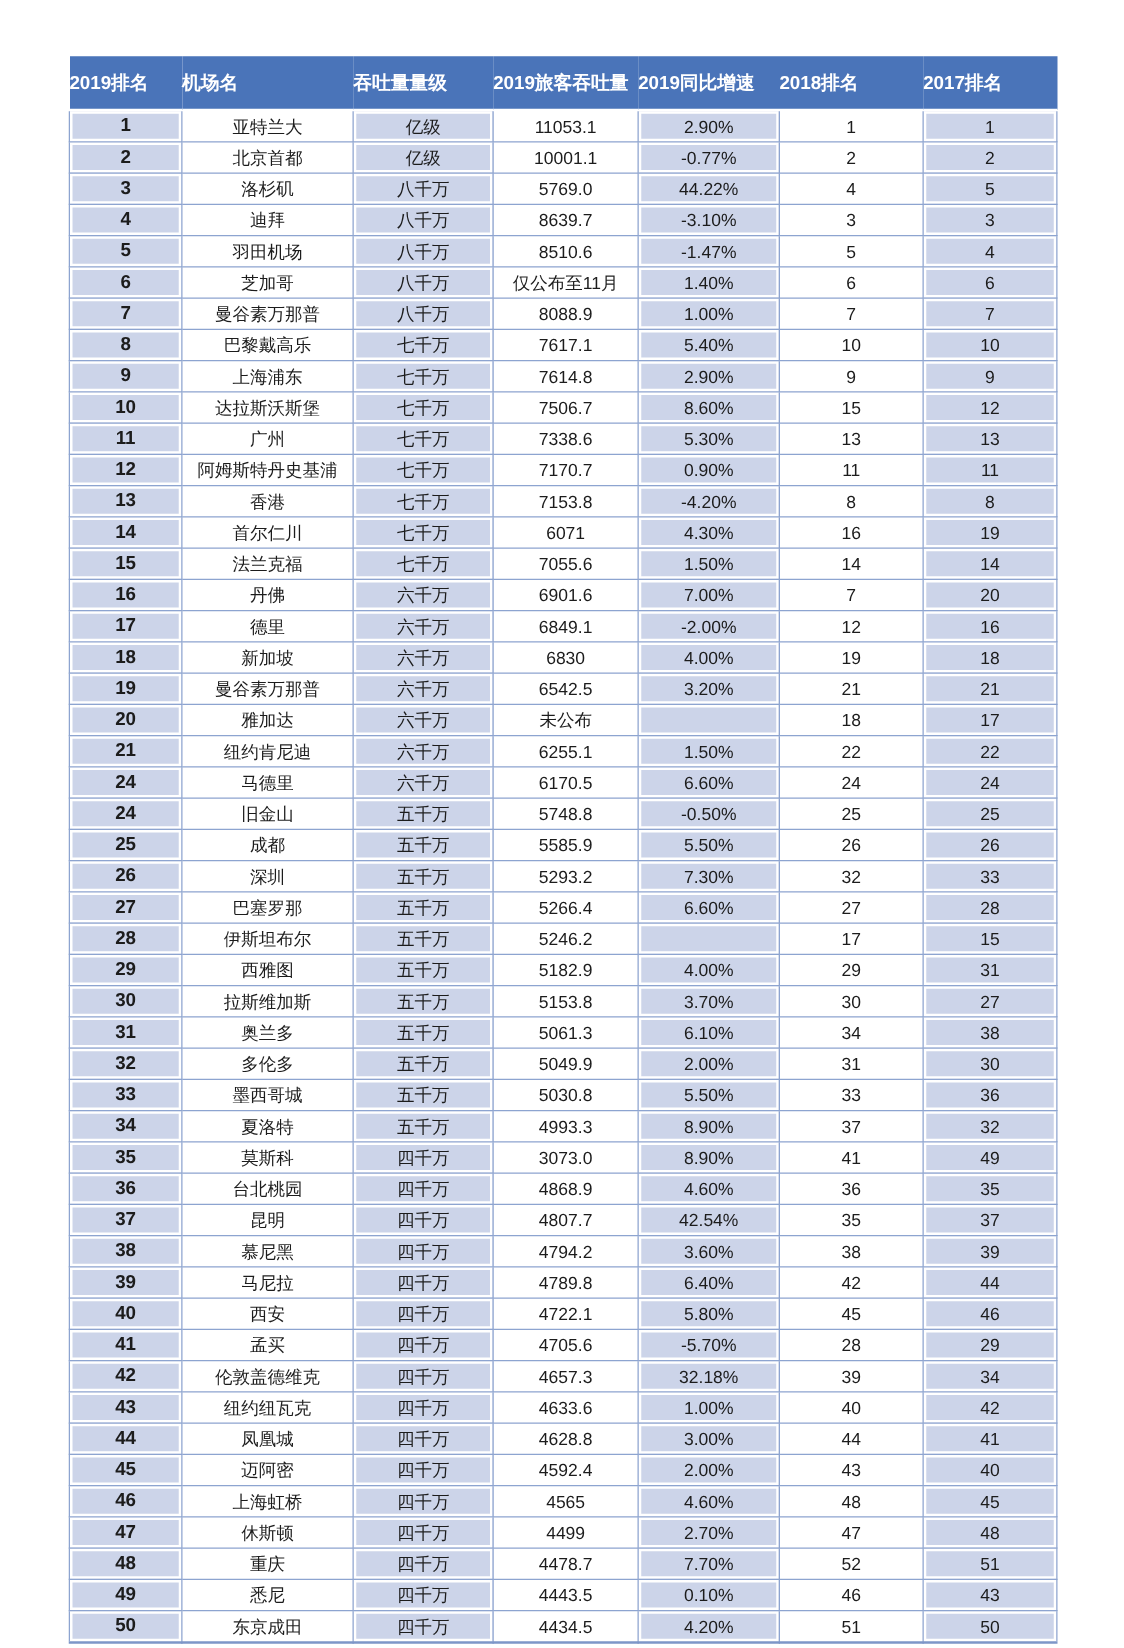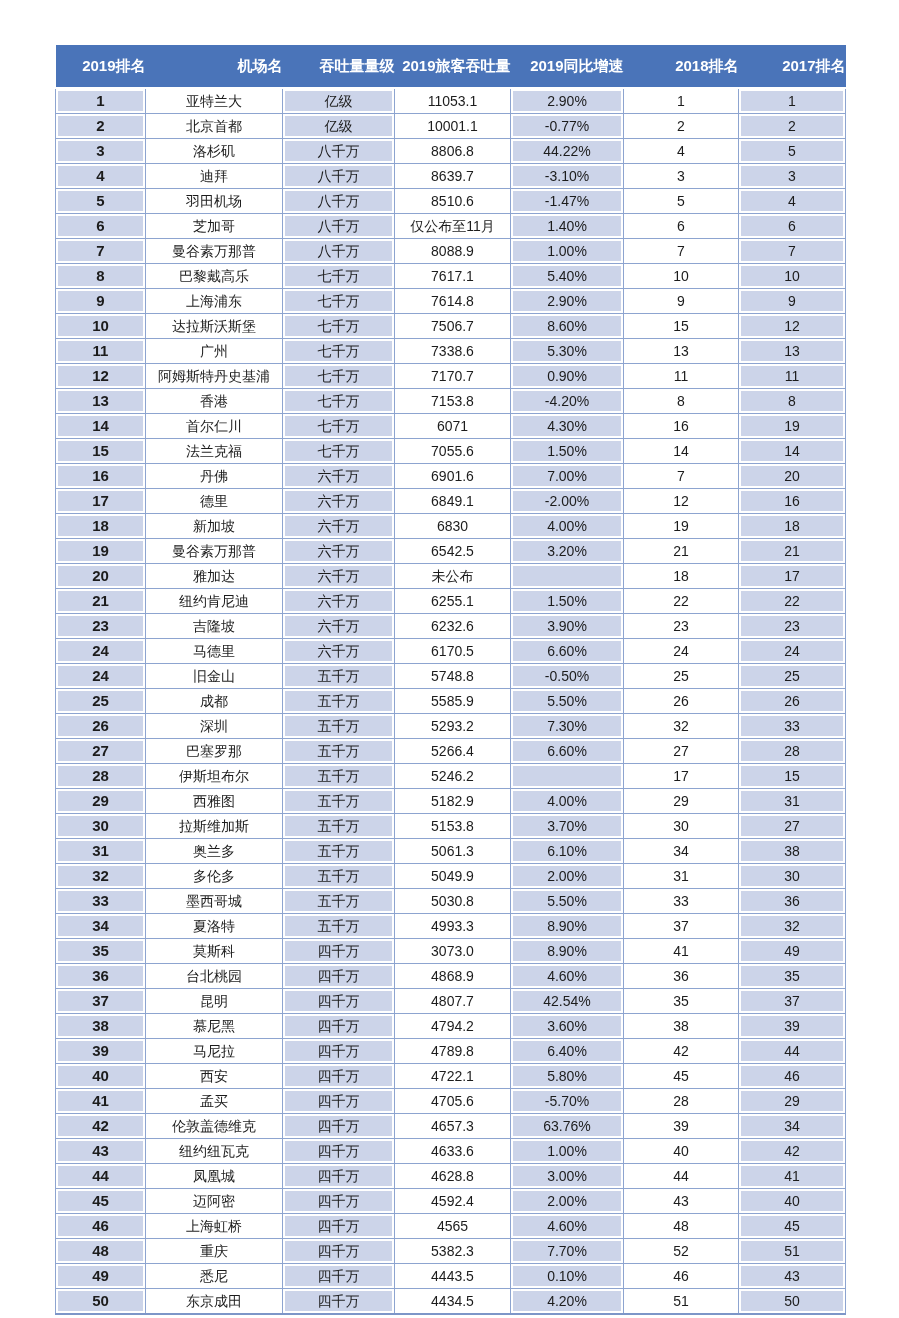--- a/index.html
+++ b/index.html
@@ -23,21 +23,21 @@
     width: 790px;
     border-bottom: 2px solid #7d96c8;
   }
   table.ranking th {
     background: #4a74b9;
     color: #ffffff;
     font-size: 15px;
     font-weight: bold;
     height: 42px;
     padding: 0;
-    text-align: right;
+    text-align: left;
     vertical-align: middle;
     border: none;
     border-bottom: 2px solid #ffffff;
   }
   table.ranking td {
     height: 24px;
     line-height: 22px;
     padding: 0;
     text-align: center;
     vertical-align: middle;
@@ -96,21 +96,21 @@
           <td class="shade col-2">亿级</td>
           <td class="plain col-3">10001.1</td>
           <td class="shade col-4">-0.77%</td>
           <td class="plain col-5">2</td>
           <td class="shade col-6">2</td>
         </tr>
         <tr>
           <td class="shade col-0">3</td>
           <td class="plain col-1">洛杉矶</td>
           <td class="shade col-2">八千万</td>
-          <td class="plain col-3">8806.8</td>
+          <td class="plain col-3">5769.0</td>
           <td class="shade col-4">44.22%</td>
           <td class="plain col-5">4</td>
           <td class="shade col-6">5</td>
         </tr>
         <tr>
           <td class="shade col-0">4</td>
           <td class="plain col-1">迪拜</td>
           <td class="shade col-2">八千万</td>
           <td class="plain col-3">8639.7</td>
           <td class="shade col-4">-3.10%</td>
@@ -264,29 +264,20 @@
         <tr>
           <td class="shade col-0">21</td>
           <td class="plain col-1">纽约肯尼迪</td>
           <td class="shade col-2">六千万</td>
           <td class="plain col-3">6255.1</td>
           <td class="shade col-4">1.50%</td>
           <td class="plain col-5">22</td>
           <td class="shade col-6">22</td>
         </tr>
         <tr>
-          <td class="shade col-0">23</td>
-          <td class="plain col-1">吉隆坡</td>
-          <td class="shade col-2">六千万</td>
-          <td class="plain col-3">6232.6</td>
-          <td class="shade col-4">3.90%</td>
-          <td class="plain col-5">23</td>
-          <td class="shade col-6">23</td>
-        </tr>
-        <tr>
           <td class="shade col-0">24</td>
           <td class="plain col-1">马德里</td>
           <td class="shade col-2">六千万</td>
           <td class="plain col-3">6170.5</td>
           <td class="shade col-4">6.60%</td>
           <td class="plain col-5">24</td>
           <td class="shade col-6">24</td>
         </tr>
         <tr>
           <td class="shade col-0">24</td>
@@ -448,21 +439,21 @@
           <td class="plain col-3">4705.6</td>
           <td class="shade col-4">-5.70%</td>
           <td class="plain col-5">28</td>
           <td class="shade col-6">29</td>
         </tr>
         <tr>
           <td class="shade col-0">42</td>
           <td class="plain col-1">伦敦盖德维克</td>
           <td class="shade col-2">四千万</td>
           <td class="plain col-3">4657.3</td>
-          <td class="shade col-4">63.76%</td>
+          <td class="shade col-4">32.18%</td>
           <td class="plain col-5">39</td>
           <td class="shade col-6">34</td>
         </tr>
         <tr>
           <td class="shade col-0">43</td>
           <td class="plain col-1">纽约纽瓦克</td>
           <td class="shade col-2">四千万</td>
           <td class="plain col-3">4633.6</td>
           <td class="shade col-4">1.00%</td>
           <td class="plain col-5">40</td>
@@ -489,24 +480,33 @@
         <tr>
           <td class="shade col-0">46</td>
           <td class="plain col-1">上海虹桥</td>
           <td class="shade col-2">四千万</td>
           <td class="plain col-3">4565</td>
           <td class="shade col-4">4.60%</td>
           <td class="plain col-5">48</td>
           <td class="shade col-6">45</td>
         </tr>
         <tr>
+          <td class="shade col-0">47</td>
+          <td class="plain col-1">休斯顿</td>
+          <td class="shade col-2">四千万</td>
+          <td class="plain col-3">4499</td>
+          <td class="shade col-4">2.70%</td>
+          <td class="plain col-5">47</td>
+          <td class="shade col-6">48</td>
+        </tr>
+        <tr>
           <td class="shade col-0">48</td>
           <td class="plain col-1">重庆</td>
           <td class="shade col-2">四千万</td>
-          <td class="plain col-3">5382.3</td>
+          <td class="plain col-3">4478.7</td>
           <td class="shade col-4">7.70%</td>
           <td class="plain col-5">52</td>
           <td class="shade col-6">51</td>
         </tr>
         <tr>
           <td class="shade col-0">49</td>
           <td class="plain col-1">悉尼</td>
           <td class="shade col-2">四千万</td>
           <td class="plain col-3">4443.5</td>
           <td class="shade col-4">0.10%</td>

